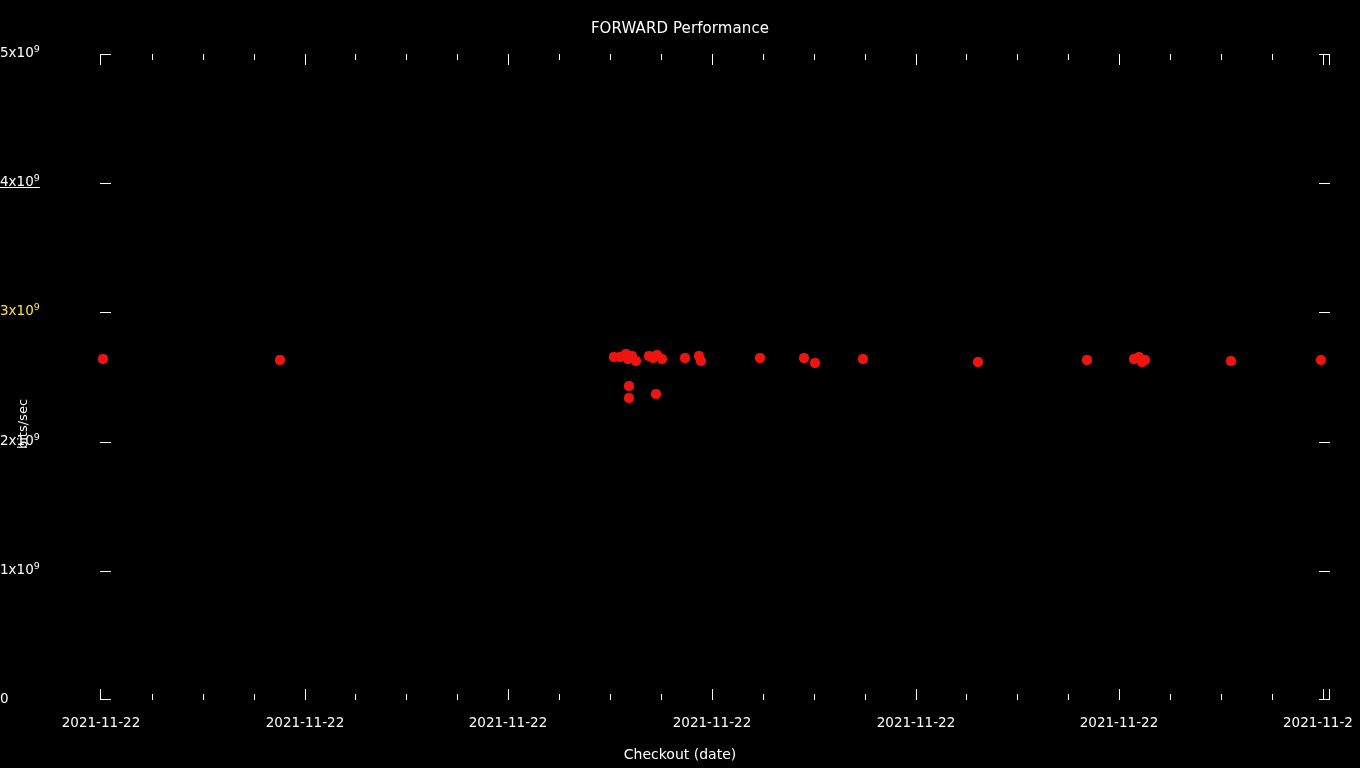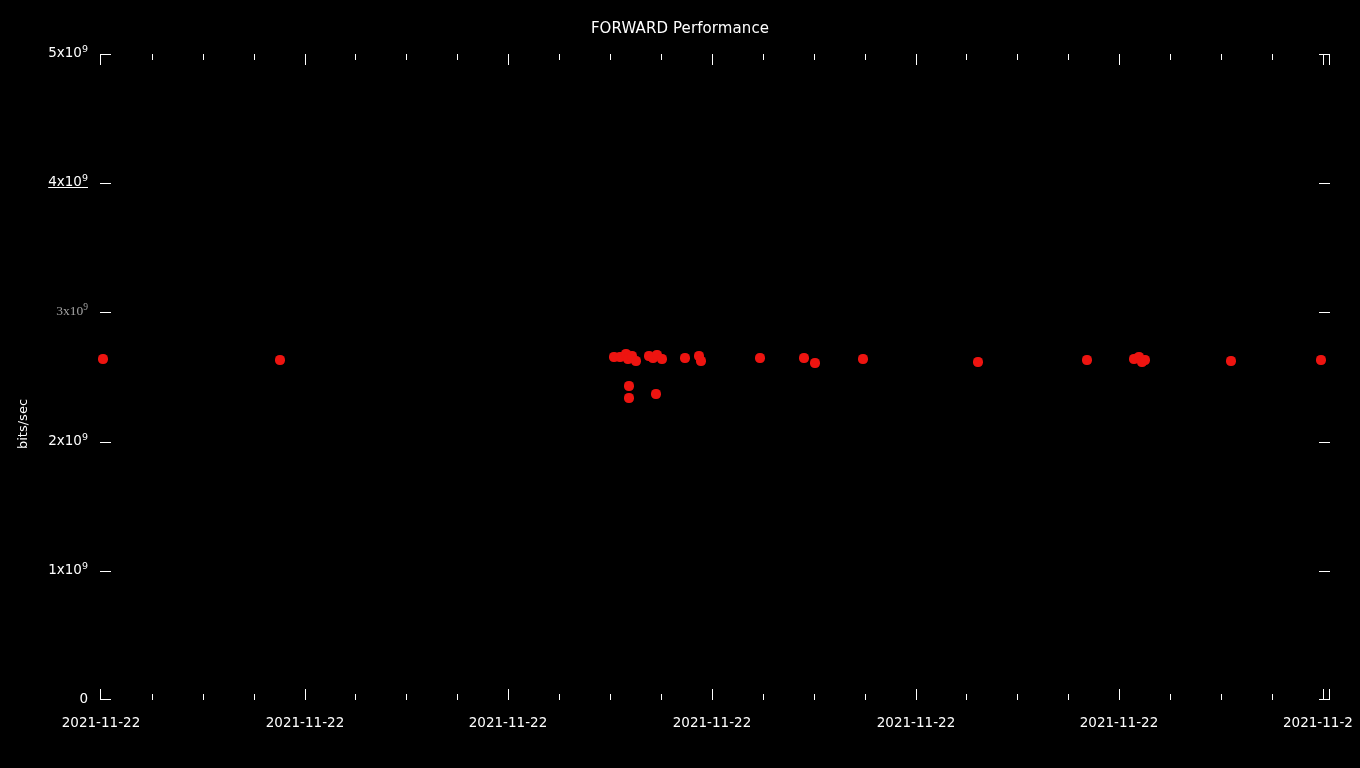--- a/index.html
+++ b/index.html
@@ -66,21 +66,21 @@
   }
   .tick {
     position: absolute;
     background: #ffffff;
   }
   .tick-x { width: 1px; }
   .tick-y { height: 1px; }
   .ylabel {
     position: absolute;
     right: 11px;
-    text-align: right;
+    text-align: left;
     font-size: 13.5px;
     color: #ffffff;
     white-space: nowrap;
     line-height: 1;
   }
   .ylabel sup {
     font-size: 9.5px;
     vertical-align: super;
     line-height: 0;
   }
@@ -100,26 +100,27 @@
 </style>
 </head>
 <body>
 
 <div id="chart-root">
 
   <div class="chart-title">FORWARD Performance</div>
 
   <div class="axis-title-y">bits/sec</div>
 
+  <div class="axis-title-x">Checkout (date)</div>
 
   <div id="ylabels">
       <div class="ylabel" style="top: 692px; width: 88px; left: 0px; color: rgb(255, 255, 255);">0</div>
       <div class="ylabel" style="top: 562.8px; width: 88px; left: 0px; color: rgb(255, 255, 255);">1x10<sup>9</sup></div>
       <div class="ylabel" style="top: 433.6px; width: 88px; left: 0px; color: rgb(255, 255, 255);">2x10<sup>9</sup></div>
-      <div class="ylabel" style="top: 304.4px; width: 88px; left: 0px; color: #a3a3a3; font-family: Liberation Serif, serif;">3x10<sup>9</sup></div>
+      <div class="ylabel" style="top: 304.4px; width: 88px; left: 0px; color: #fde047;">3x10<sup>9</sup></div>
       <div class="ylabel" style="top: 175.2px; width: 88px; left: 0px; color: rgb(255, 255, 255); text-decoration: underline;">4x10<sup>9</sup></div>
       <div class="ylabel" style="top: 46px; width: 88px; left: 0px; color: rgb(255, 255, 255);">5x10<sup>9</sup></div>
     </div>
   <div id="xlabels">
       <div class="xlabel" style="width: 160px; left: 21px; color: rgb(255, 255, 255);">2021-11-22</div>
       <div class="xlabel" style="width: 160px; left: 225px; color: rgb(255, 255, 255);">2021-11-22</div>
       <div class="xlabel" style="width: 160px; left: 428px; color: rgb(255, 255, 255);">2021-11-22</div>
       <div class="xlabel" style="width: 160px; left: 632px; color: rgb(255, 255, 255);">2021-11-22</div>
       <div class="xlabel" style="width: 160px; left: 836px; color: rgb(255, 255, 255);">2021-11-22</div>
       <div class="xlabel" style="width: 160px; left: 1039px; color: rgb(255, 255, 255);">2021-11-22</div>

